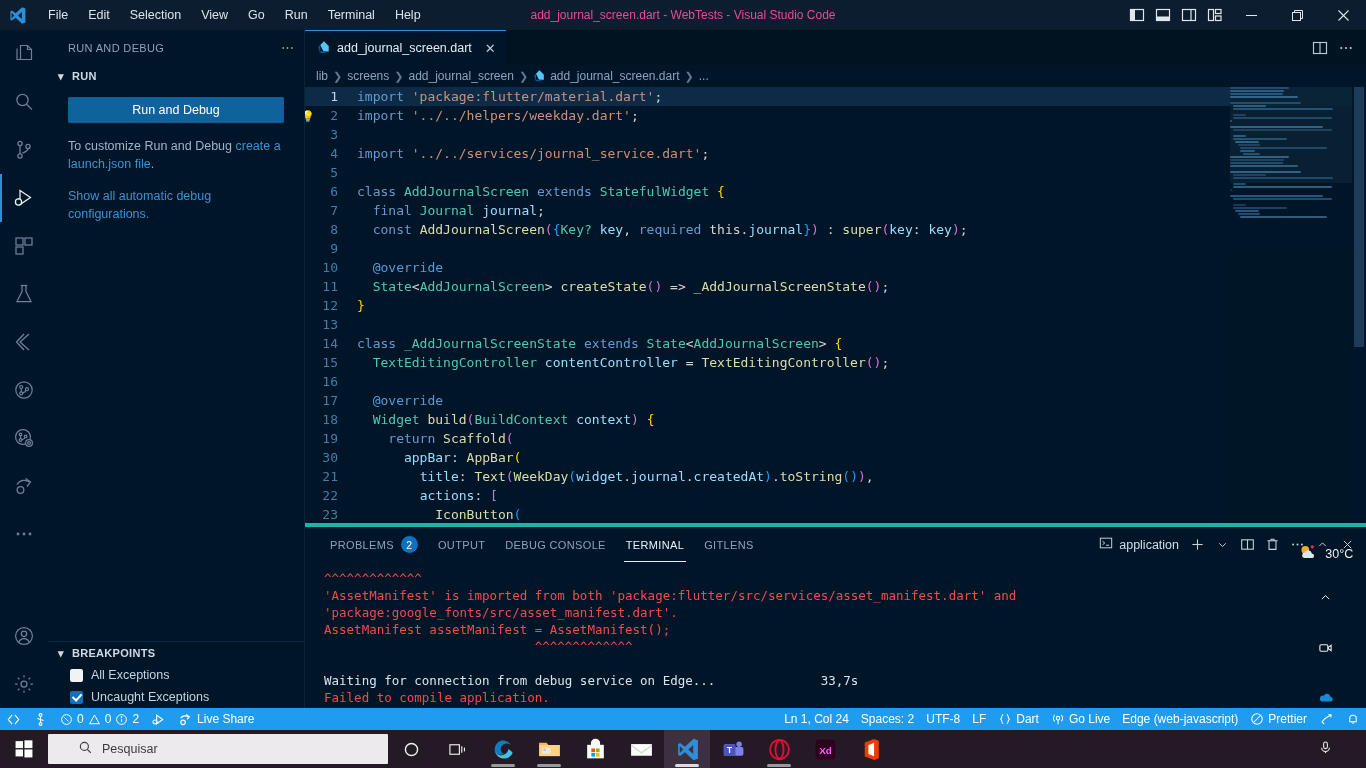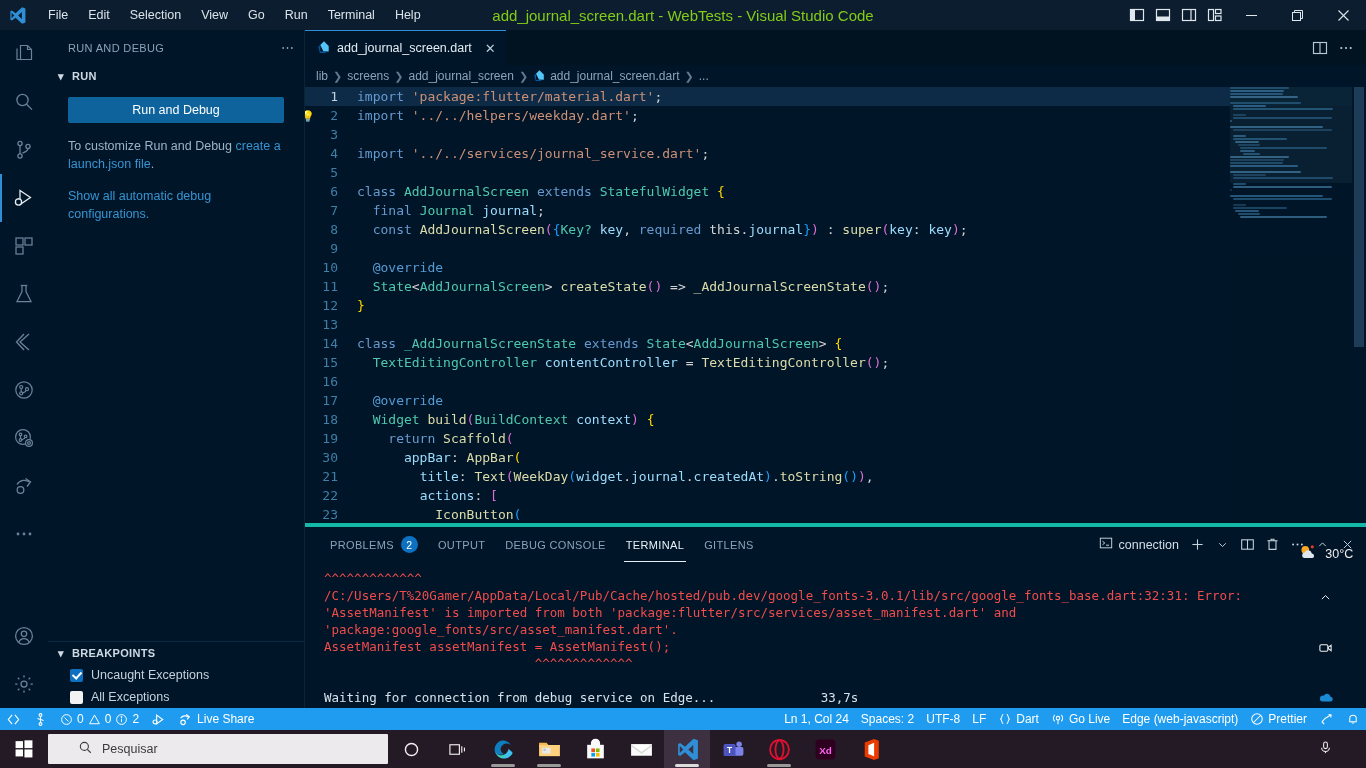--- a/index.html
+++ b/index.html
@@ -16,21 +16,21 @@
   .titlebar {
     position: absolute; left: 0; top: 0; width: 1366px; height: 30px;
     background: #0b1d2e; display: flex; align-items: center;
     color: #c9d4de; font-size: 12.5px;
   }
   .vscode-logo { width: 34px; height: 30px; display: flex; align-items: center; justify-content: center; }
   .menu { display: flex; align-items: center; gap: 0px; margin-left: 4px; }
   .menu-item { padding: 4px 10px; font-size: 12.5px; color: #dbe3ea; cursor: default; }
   .title-center {
     position: absolute; left: 0; right: 0; text-align: center;
-    font-size: 15px; color: #84cc16; pointer-events: none;
+    font-size: 12px; color: #ec4899; pointer-events: none;
   }
   .titlebar-right {
     position: absolute; right: 0; top: 0; height: 30px;
     display: flex; align-items: center; z-index: 3;
   }
   .layout-btn { width: 26px; height: 30px; display:flex; align-items:center; justify-content:center; }
   .wctrl { width: 46px; height: 30px; display: flex; align-items: center; justify-content: center; color: #dfe6ec; }
 
   
   .activitybar {
@@ -390,26 +390,26 @@
     <div class="sb-text">
       <span class="sb-link">Show all automatic debug configurations.</span>
     </div>
 
     <div class="breakpoints">
       <div class="sb-section">
         <span class="chev">▾</span>
         <span>BREAKPOINTS</span>
       </div>
       <div class="bp-row">
+        <span class="cbx"></span>
+        <span>All Exceptions</span>
+      </div>
+      <div class="bp-row">
         <span class="cbx checked"></span>
         <span>Uncaught Exceptions</span>
-      </div>
-      <div class="bp-row">
-        <span class="cbx"></span>
-        <span>All Exceptions</span>
       </div>
     </div>
   </div>
 
   <div class="editor-area">
     <div class="tabbar">
       <div class="tab">
         <span>
           <svg width="13" height="13" viewBox="0 0 16 16">
               <path fill="#54c5f8" d="M4 6.2 8.6 1.6 14.4 7.4v6.9H8z"></path>
@@ -555,21 +555,21 @@
 
       <div class="panel-right">
         <div class="shell-label">
           <span>
             <svg width="14" height="14" viewBox="0 0 16 16" fill="none" stroke="#c3d2de" stroke-width="1.1">
                 <rect x="1.5" y="2.5" width="13" height="11"></rect>
                 <polyline points="4,6 6.6,8 4,10"></polyline>
                 <line x1="8" y1="10.5" x2="11.5" y2="10.5"></line>
               </svg>
           </span>
-          <span>connection</span>
+          <span>application</span>
         </div>
         <div class="pr-btn">
           <svg width="15" height="15" viewBox="0 0 16 16" stroke="#c3d2de" stroke-width="1.15">
               <line x1="8" y1="2.5" x2="8" y2="13.5"></line>
               <line x1="2.5" y1="8" x2="13.5" y2="8"></line>
             </svg>
         </div>
         <div class="pr-btn">
           <svg width="13" height="13" viewBox="0 0 16 16" fill="none" stroke="#c3d2de" stroke-width="1.2">
               <polyline points="4,6.5 8,10.5 12,6.5"></polyline>
@@ -604,21 +604,20 @@
           <svg width="13" height="13" viewBox="0 0 16 16" stroke="#c3d2de" stroke-width="1.2">
               <line x1="3.5" y1="3.5" x2="12.5" y2="12.5"></line>
               <line x1="12.5" y1="3.5" x2="3.5" y2="12.5"></line>
             </svg>
         </div>
       </div>
     </div>
 
     <div class="term-body">
       <div class="t-red">^^^^^^^^^^^^^</div>
-      <div class="t-red">/C:/Users/T%20Gamer/AppData/Local/Pub/Cache/hosted/pub.dev/google_fonts-3.0.1/lib/src/google_fonts_base.dart:32:31: Error:</div>
       <div class="t-red">'AssetManifest' is imported from both 'package:flutter/src/services/asset_manifest.dart' and</div>
       <div class="t-red">'package:google_fonts/src/asset_manifest.dart'.</div>
       <div class="t-red">AssetManifest assetManifest = AssetManifest();</div>
       <div class="t-red">                            ^^^^^^^^^^^^^</div>
       <div class="t-white">&nbsp;</div>
       <div class="t-white">Waiting for connection from debug service on Edge...              33,7s</div>
       <div class="t-red">Failed to compile application.</div>
     </div>
   </div>
 

